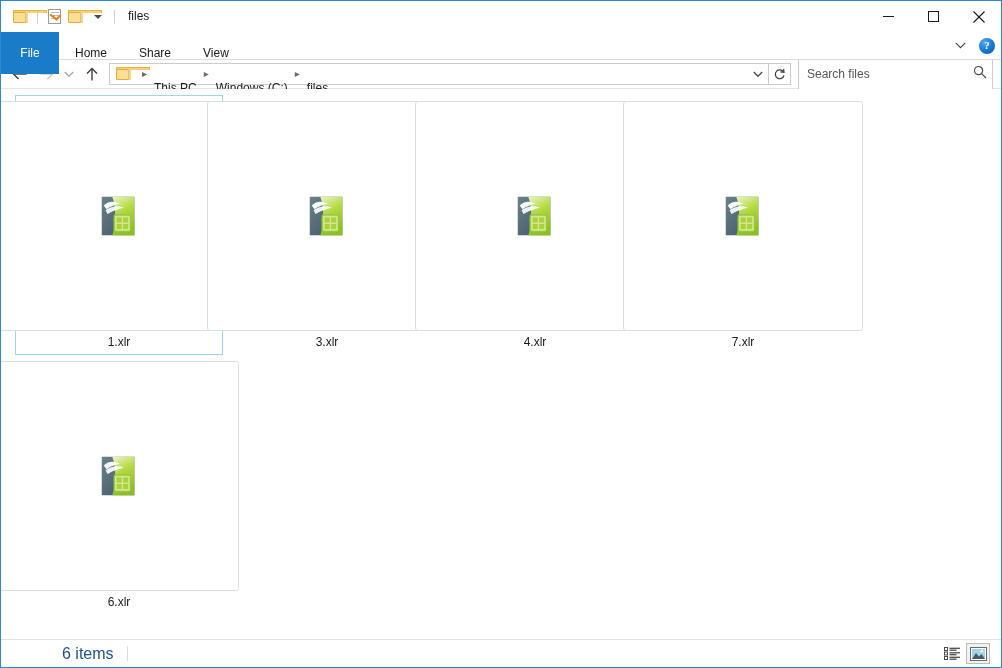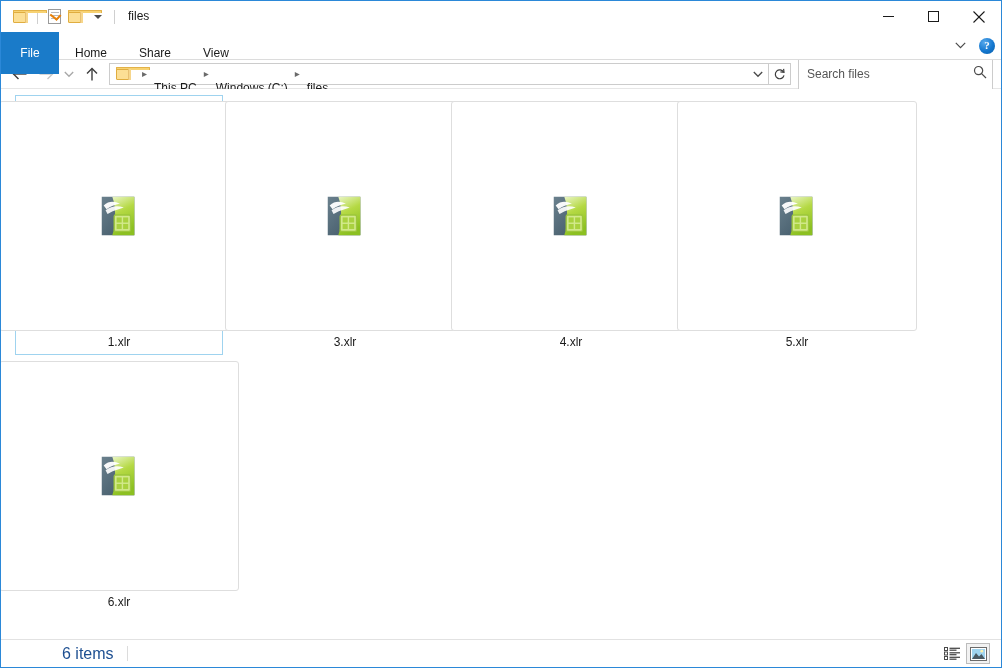--- a/index.html
+++ b/index.html
@@ -284,21 +284,21 @@
     display: flex;
     flex-wrap: wrap;
     padding-left: 14px;
     gap: 0px;
   }
   .cell {
     width: 208px;
     height: 260px;
     box-sizing: border-box;
     padding: 5px;
-    margin-right: 18px;
+    margin-right: 0;
     display: flex;
     flex-direction: column;
     align-items: center;
     border: 1px solid transparent;
   }
   .cell.selected {
     border: 1px solid #9fd3ef;
     background: #ffffff;
   }
   .thumb {
@@ -576,21 +576,21 @@
             <path d="M17 4 H40 V44 H17 C21 34 21 14 17 4 Z" fill="url(#ggreen)"></path>
             <path d="M8 13 C14 7 20 9 25 11 C20 12 15 14 11 17 Z" fill="#ffffff" opacity="0.95"></path>
             <path d="M10 18 C16 13 23 13 29 15 C23 17 16 19 12 22 Z" fill="#ffffff" opacity="0.9"></path>
             <rect x="19" y="23" width="17" height="17" rx="1.5" fill="#d2e98b" stroke="#9cc63b" stroke-width="1.4"></rect>
             <rect x="21.5" y="25.5" width="5.3" height="5.3" fill="#a9d13f"></rect>
             <rect x="28.3" y="25.5" width="5.3" height="5.3" fill="#a9d13f"></rect>
             <rect x="21.5" y="32.3" width="5.3" height="5.3" fill="#a9d13f"></rect>
             <rect x="28.3" y="32.3" width="5.3" height="5.3" fill="#a9d13f"></rect>
           </svg>
         </div>
-        <div class="cell-label">5.xlr</div>
+        <div class="cell-label">7.xlr</div>
       </div>
 
       <div class="cell">
         <div class="thumb">
           <svg class="calc-icon" viewBox="0 0 48 48">
             <path d="M6 4 H40 V44 H6 Z" fill="url(#gdark)"></path>
             <path d="M17 4 H40 V44 H17 C21 34 21 14 17 4 Z" fill="url(#ggreen)"></path>
             <path d="M8 13 C14 7 20 9 25 11 C20 12 15 14 11 17 Z" fill="#ffffff" opacity="0.95"></path>
             <path d="M10 18 C16 13 23 13 29 15 C23 17 16 19 12 22 Z" fill="#ffffff" opacity="0.9"></path>
             <rect x="19" y="23" width="17" height="17" rx="1.5" fill="#d2e98b" stroke="#9cc63b" stroke-width="1.4"></rect>

